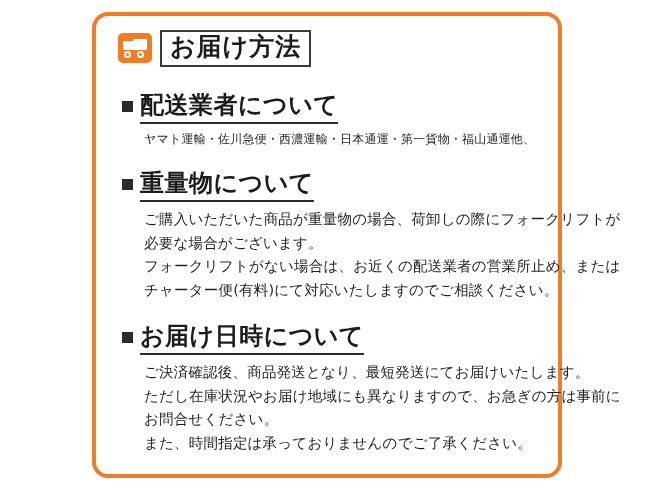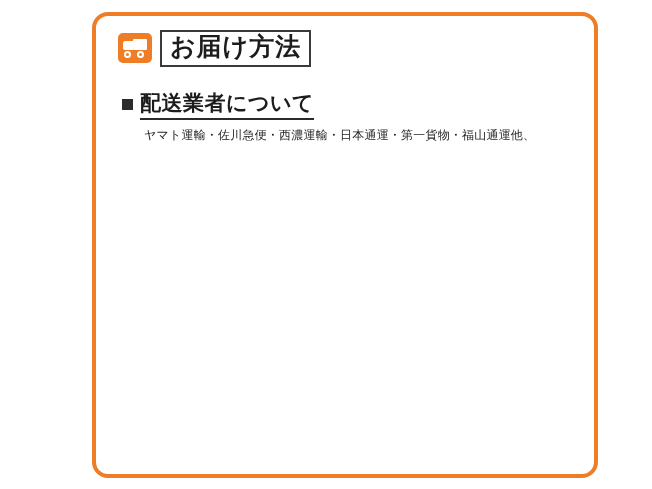--- a/index.html
+++ b/index.html
@@ -17,21 +17,21 @@
     position: relative;
     width: 652px;
     height: 489px;
     background: #ffffff;
     box-sizing: border-box;
   }
   .card {
     position: absolute;
     left: 92px;
     top: 12px;
-    width: 506px;
+    width: 470px;
     height: 466px;
     box-sizing: border-box;
     border: 4px solid #ef7d26;
     border-radius: 16px;
     background: #ffffff;
   }
   .card-inner {
     position: absolute;
     left: 0;
     top: 0;
@@ -106,21 +106,21 @@
   
   .section {
     margin-top: 18px;
     padding-left: 8px;
   }
   .section.first { margin-top: 22px; }
   .section-head {
     display: flex;
     align-items: center;
     gap: 7px;
-    font-size: 21px;
+    font-size: 24px;
     font-weight: bold;
     color: #1c1c1c;
     letter-spacing: 0.5px;
   }
   .sq {
     width: 11px;
     height: 11px;
     background: #2b2b2b;
     flex: 0 0 auto;
     display: inline-block;
@@ -164,17 +164,41 @@
       <div class="section first">
         <div class="section-head">
           <span class="sq"></span>
           <span class="head-underline">配送業者について</span>
         </div>
         <div class="body-lines">
           <div class="ln">ヤマト運輸・佐川急便・西濃運輸・日本通運・第一貨物・福山通運他、</div>
         </div>
       </div>
 
-
+      <div class="section">
+        <div class="section-head">
+          <span class="sq"></span>
+          <span class="head-underline">重量物について</span>
+        </div>
+        <div class="body-lines">
+          <div class="ln sm">ご購入いただいた商品が重量物の場合、荷卸しの際にフォークリフトが</div>
+          <div class="ln sm">必要な場合がございます。</div>
+          <div class="ln sm">フォークリフトがない場合は、お近くの配送業者の営業所止め、または</div>
+          <div class="ln sm">チャーター便(有料)にて対応いたしますのでご相談ください。</div>
+        </div>
+      </div>
+
+      <div class="section">
+        <div class="section-head">
+          <span class="sq"></span>
+          <span class="head-underline">お届け日時について</span>
+        </div>
+        <div class="body-lines">
+          <div class="ln sm">ご決済確認後、商品発送となり、最短発送にてお届けいたします。</div>
+          <div class="ln sm">ただし在庫状況やお届け地域にも異なりますので、お急ぎの方は事前に</div>
+          <div class="ln sm">お問合せください。</div>
+          <div class="ln sm">また、時間指定は承っておりませんのでご了承ください。</div>
+        </div>
+      </div>
 
     </div>
   </div>
 </div>
 
 </body></html>

